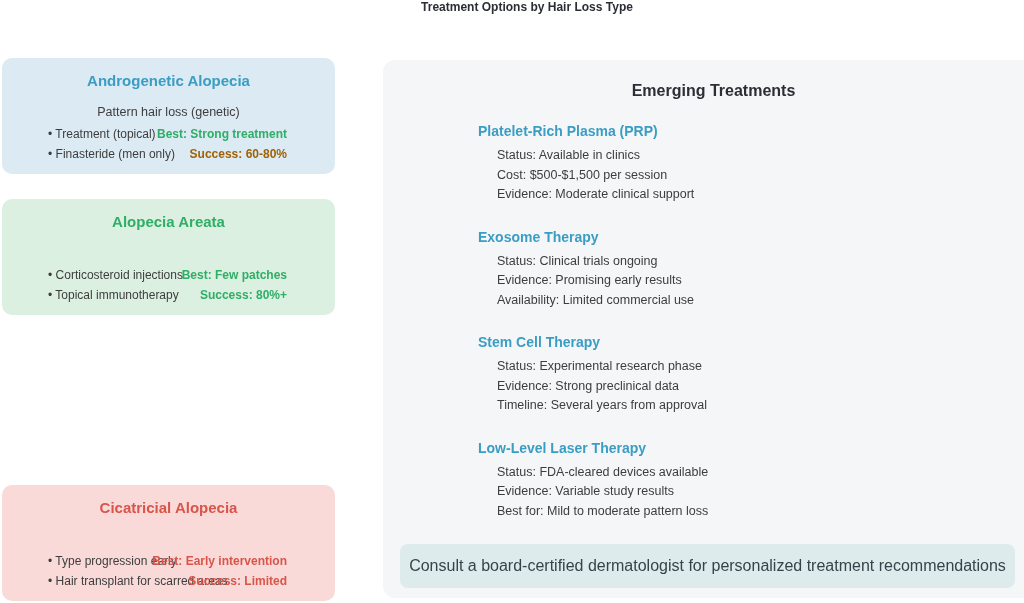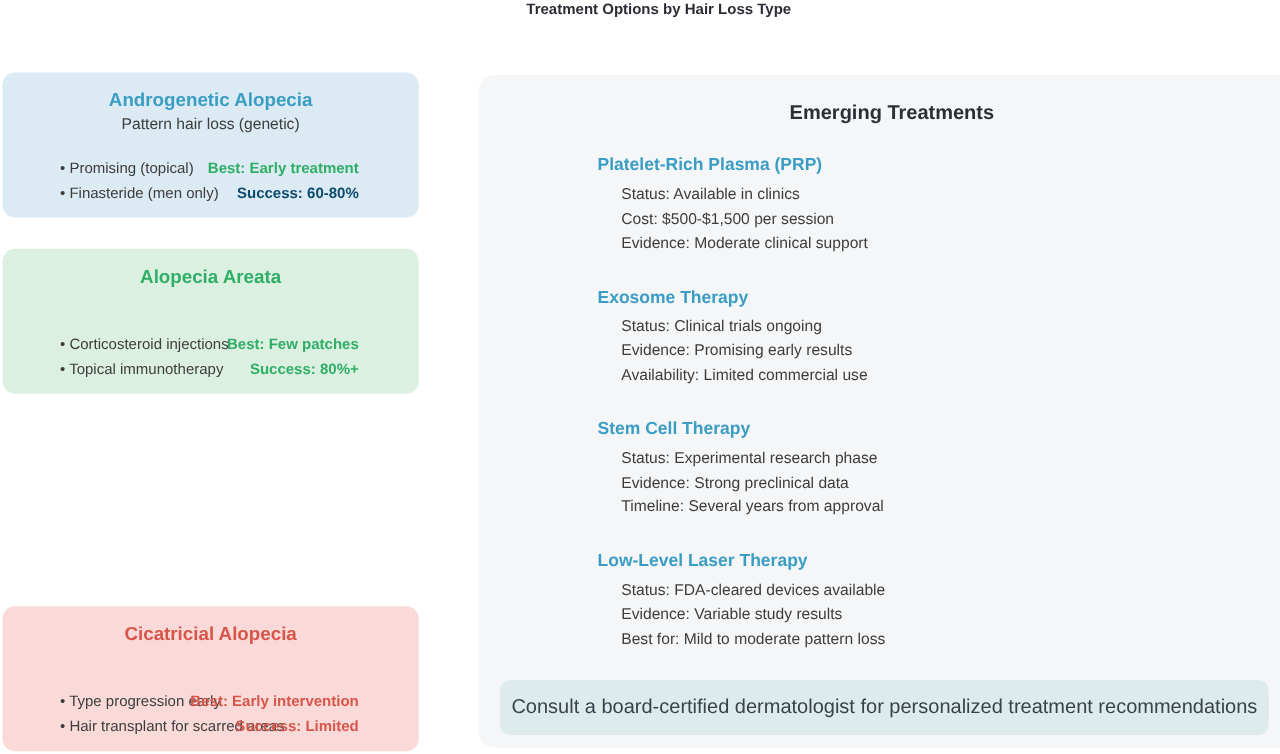--- a/index.html
+++ b/index.html
@@ -10,21 +10,21 @@
   .main-title{
     position:absolute;top:0px;left:527px;transform:translateX(-50%);
     font-size:12px;font-weight:700;white-space:nowrap;color:#2c2e36;
   }
   
   .card{
     position:absolute;left:2px;width:333px;height:116px;border-radius:10px;
   }
   .card.c1{top:58px}.card.c2{top:199px}.card.c3{top:342px}.card.c4{top:485px}
   .card-title{margin-top:14px;text-align:center;font-size:15px;font-weight:700;line-height:18px;}
-  .card-subtitle{margin-top:2px;text-align:center;font-size:12.5px;line-height:15px;color:#3d3d3d;}
+  .card-subtitle{margin-top:15px;text-align:center;font-size:12.5px;line-height:15px;color:#3d3d3d;}
   .card-row{position:absolute;left:0;right:0;height:16px;font-size:12px;line-height:16px;}
   .card-row.r1{top:68px}.card-row.r2{top:88px}
   .row-label{position:absolute;left:46px;white-space:nowrap;color:#3d3d3d;}
   .row-label::before{content:"• ";}
   .row-value{position:absolute;right:48px;white-space:nowrap;font-weight:700;}
   
   .panel{
     position:absolute;left:383px;top:60px;width:661px;height:538px;
     background:#f5f6f7;border-radius:12px;
   }
@@ -43,26 +43,26 @@
 <body>
 
 <div class="stage">
 
   <div class="main-title" style="color: rgb(44, 46, 54);">Treatment Options by Hair Loss Type</div>
 
   <section class="card c1" style="background-color: rgb(219, 234, 243);">
     <div class="card-title" style="color: rgb(58, 157, 196);">Androgenetic Alopecia</div>
     <div class="card-subtitle">Pattern hair loss (genetic)</div>
     <div class="card-row r1">
-      <span class="row-label">Promising (topical)</span>
-      <span class="row-value" style="color: rgb(47, 174, 102);">Best: Early treatment</span>
+      <span class="row-label">Treatment (topical)</span>
+      <span class="row-value" style="color: rgb(47, 174, 102);">Best: Strong treatment</span>
     </div>
     <div class="card-row r2">
       <span class="row-label">Finasteride (men only)</span>
-      <span class="row-value" style="color: #0c4a6e; text-align: center;">Success: 60-80%</span>
+      <span class="row-value" style="color: #a16207; text-align: center;">Success: 60-80%</span>
     </div>
   </section>
 
   <section class="card c2" style="background-color: rgb(220, 240, 225);">
     <div class="card-title" style="color: rgb(47, 174, 102);">Alopecia Areata</div>
     <div class="card-row r1">
       <span class="row-label">Corticosteroid injections</span>
       <span class="row-value" style="color: rgb(47, 174, 102);">Best: Few patches</span>
     </div>
     <div class="card-row r2">

